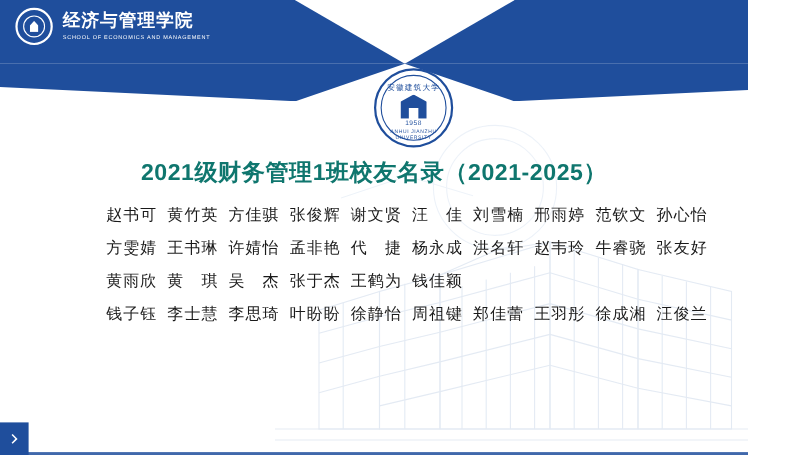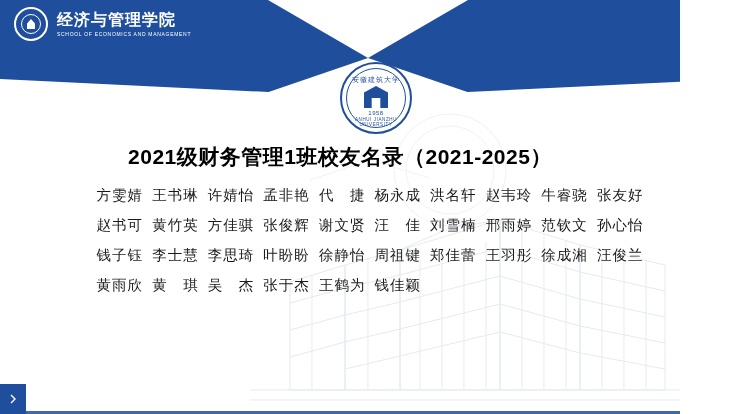--- a/index.html
+++ b/index.html
@@ -205,21 +205,21 @@
   .watermark svg { display: block; }
   
   .title {
     position: absolute;
     left: 0;
     right: 0;
     top: 143px;
     text-align: center;
     font-size: 21px;
     font-weight: bold;
-    color: #000000;
+    color: #0f766e;
     letter-spacing: 0.5px;
     z-index: 4;
   }
   
   .names {
     position: absolute;
     left: 92px;
     top: 186px;
     width: 556px;
     z-index: 4;
@@ -308,67 +308,67 @@
     <div class="cn-arc">安徽建筑大学</div>
     <div class="gate"></div>
     <div class="year">1958</div>
     <div class="en-arc">ANHUI JIANZHU UNIVERSITY</div>
   </div>
 
   <div class="title">2021级财务管理1班校友名录（2021-2025）</div>
 
   <div class="names">
     <div class="name-row">
+      <div class="name-cell">赵书可</div>
+      <div class="name-cell">黄竹英</div>
+      <div class="name-cell">方佳骐</div>
+      <div class="name-cell">张俊辉</div>
+      <div class="name-cell">谢文贤</div>
+      <div class="name-cell">汪　佳</div>
+      <div class="name-cell">刘雪楠</div>
+      <div class="name-cell">邢雨婷</div>
+      <div class="name-cell">范钦文</div>
+      <div class="name-cell">孙心怡</div>
+    </div>
+    <div class="name-row">
       <div class="name-cell">方雯婧</div>
       <div class="name-cell">王书琳</div>
       <div class="name-cell">许婧怡</div>
       <div class="name-cell">孟非艳</div>
       <div class="name-cell">代　捷</div>
       <div class="name-cell">杨永成</div>
       <div class="name-cell">洪名轩</div>
       <div class="name-cell">赵韦玲</div>
       <div class="name-cell">牛睿骁</div>
       <div class="name-cell">张友好</div>
     </div>
     <div class="name-row">
-      <div class="name-cell">赵书可</div>
-      <div class="name-cell">黄竹英</div>
-      <div class="name-cell">方佳骐</div>
-      <div class="name-cell">张俊辉</div>
-      <div class="name-cell">谢文贤</div>
-      <div class="name-cell">汪　佳</div>
-      <div class="name-cell">刘雪楠</div>
-      <div class="name-cell">邢雨婷</div>
-      <div class="name-cell">范钦文</div>
-      <div class="name-cell">孙心怡</div>
+      <div class="name-cell">黄雨欣</div>
+      <div class="name-cell">黄　琪</div>
+      <div class="name-cell">吴　杰</div>
+      <div class="name-cell">张于杰</div>
+      <div class="name-cell">王鹤为</div>
+      <div class="name-cell">钱佳颖</div>
+      <div class="name-cell"></div>
+      <div class="name-cell"></div>
+      <div class="name-cell"></div>
+      <div class="name-cell"></div>
     </div>
     <div class="name-row">
       <div class="name-cell">钱子钰</div>
       <div class="name-cell">李士慧</div>
       <div class="name-cell">李思琦</div>
       <div class="name-cell">叶盼盼</div>
       <div class="name-cell">徐静怡</div>
       <div class="name-cell">周祖键</div>
       <div class="name-cell">郑佳蕾</div>
       <div class="name-cell">王羽彤</div>
       <div class="name-cell">徐成湘</div>
       <div class="name-cell">汪俊兰</div>
     </div>
-    <div class="name-row">
-      <div class="name-cell">黄雨欣</div>
-      <div class="name-cell">黄　琪</div>
-      <div class="name-cell">吴　杰</div>
-      <div class="name-cell">张于杰</div>
-      <div class="name-cell">王鹤为</div>
-      <div class="name-cell">钱佳颖</div>
-      <div class="name-cell"></div>
-      <div class="name-cell"></div>
-      <div class="name-cell"></div>
-      <div class="name-cell"></div>
-    </div>
   </div>
 
   <div class="bottom-strip"></div>
   <div class="bottom-left-tab">
     <svg width="10" height="10" viewBox="0 0 10 10">
       <path d="M3 1 L7 5 L3 9" fill="none" stroke="#ffffff" stroke-width="1.4"></path>
     </svg>
   </div>
 
 </div>

